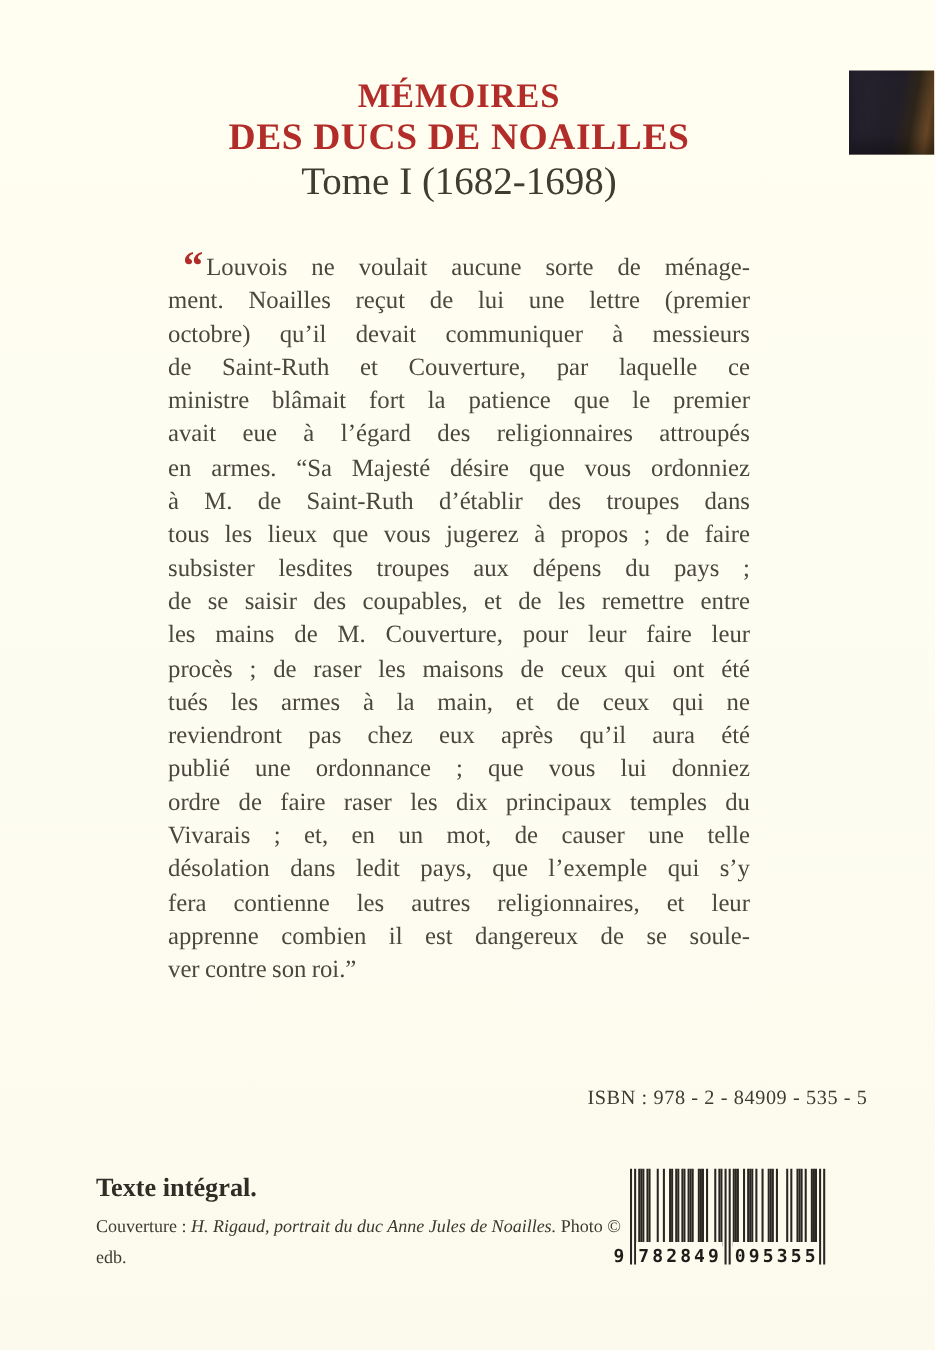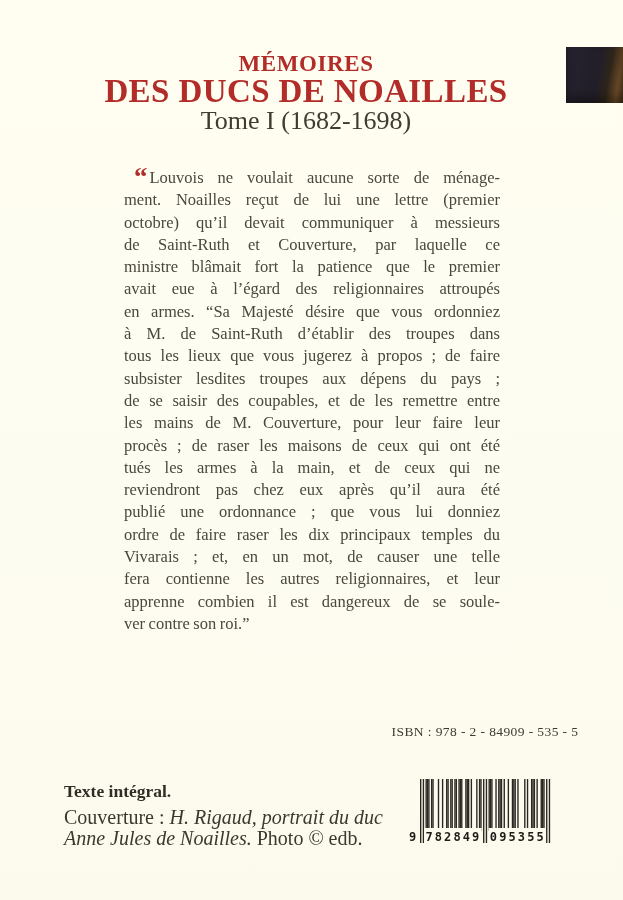--- a/index.html
+++ b/index.html
@@ -8,44 +8,44 @@
     background:linear-gradient(180deg,#fffef0 0%,#fefdf2 45%,#fcfaec 100%);
   }
   
   .portrait-fragment{
     position:absolute;left:566px;top:47px;width:57px;height:56px;
     background:linear-gradient(100deg,#262230 0%,#221e28 55%,#2e2519 72%,#6b4a28 88%,#463219 100%);
     box-shadow:inset 0 -6px 10px rgba(0,0,0,.35);
   }
   header{position:absolute;left:0;top:50px;width:612px;text-align:center;color:#b22d29;}
   .title1{font-size:23px;font-weight:bold;letter-spacing:.6px;line-height:27px;margin:0;}
-  .title2{font-size:33px;font-weight:bold;letter-spacing:.4px;line-height:29px;margin:0;}
+  .title2{font-size:25px;font-weight:bold;letter-spacing:.4px;line-height:29px;margin:0;}
   .subtitle{font-size:26px;color:#3f3c32;line-height:30px;font-weight:normal;}
   
   .quote{
     position:absolute;left:112px;top:167px;width:388px;
     font-size:16.5px;line-height:22.3px;color:#4a483e;word-spacing:-0.6px;
   }
-  .quote-line{text-align:justify;text-align-last:justify;white-space:normal;margin-left:12px;}
+  .quote-line{text-align:justify;text-align-last:justify;white-space:normal;}
   .quote-line.first{text-indent:10px;}
   .quote-line.last{text-align-last:left;}
   .open-mark{
     color:#b22d29;font-weight:bold;font-size:27px;line-height:0;
     position:relative;top:3px;margin-right:3px;letter-spacing:-1px;
   }
   
   .isbn{
     position:absolute;left:385px;top:724px;width:200px;text-align:center;
     font-size:13.5px;color:#3c3a32;letter-spacing:.4px;
   }
   .barcode{position:absolute;left:408px;top:779px;}
   
   .left-footer{position:absolute;left:64px;top:777px;width:352px;color:#3b392f;}
   .fulltext{font-size:17.5px;font-weight:bold;color:#2f2d26;line-height:22px;margin:3px 0 5px 0;}
-  .credit{font-size:20px;line-height:20.5px;margin:0;}
+  .credit{font-size:12px;line-height:20.5px;margin:0;}
   .credit em{font-style:italic;}
 </style>
 </head>
 <body>
 
 <div class="page">
 
   <div class="portrait-fragment"></div>
 
   <header>
@@ -66,20 +66,21 @@
       <div class="quote-line">tous les lieux que vous jugerez à propos ; de faire</div>
       <div class="quote-line">subsister lesdites troupes aux dépens du pays ;</div>
       <div class="quote-line">de se saisir des coupables, et de les remettre entre</div>
       <div class="quote-line">les mains de M. Couverture, pour leur faire leur</div>
       <div class="quote-line">procès ; de raser les maisons de ceux qui ont été</div>
       <div class="quote-line">tués les armes à la main, et de ceux qui ne</div>
       <div class="quote-line">reviendront pas chez eux après qu’il aura été</div>
       <div class="quote-line">publié une ordonnance ; que vous lui donniez</div>
       <div class="quote-line">ordre de faire raser les dix principaux temples du</div>
       <div class="quote-line">Vivarais ; et, en un mot, de causer une telle</div>
+      <div class="quote-line">désolation dans ledit pays, que l’exemple qui s’y</div>
       <div class="quote-line">fera contienne les autres religionnaires, et leur</div>
       <div class="quote-line">apprenne combien il est dangereux de se soule-</div>
       <div class="quote-line last">ver contre son roi.”</div>
     </section>
 
   <div class="isbn">ISBN : 978 - 2 - 84909 - 535 - 5</div>
 
   <svg class="barcode" id="barcode" width="148" height="68" viewBox="0 0 148 68">
       <rect x="12.00" y="0" width="1.37" height="64" fill="#2a2722"></rect>
       <rect x="14.74" y="0" width="1.37" height="64" fill="#2a2722"></rect>

